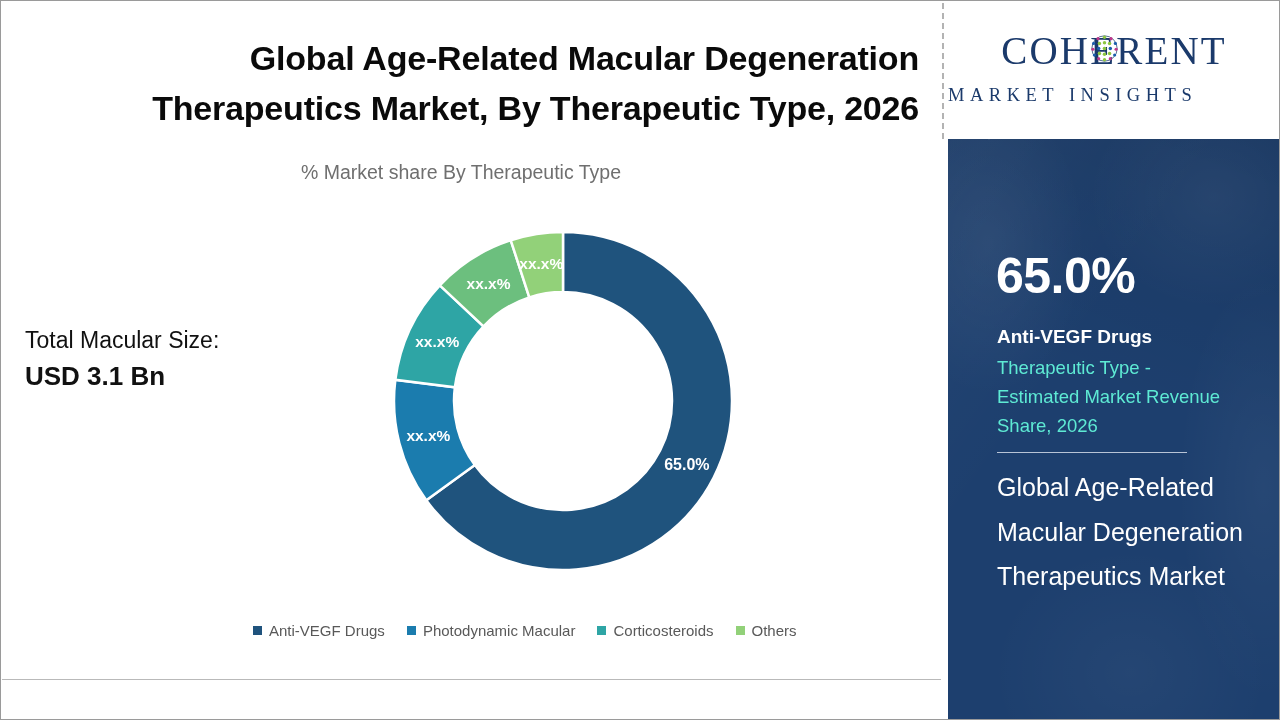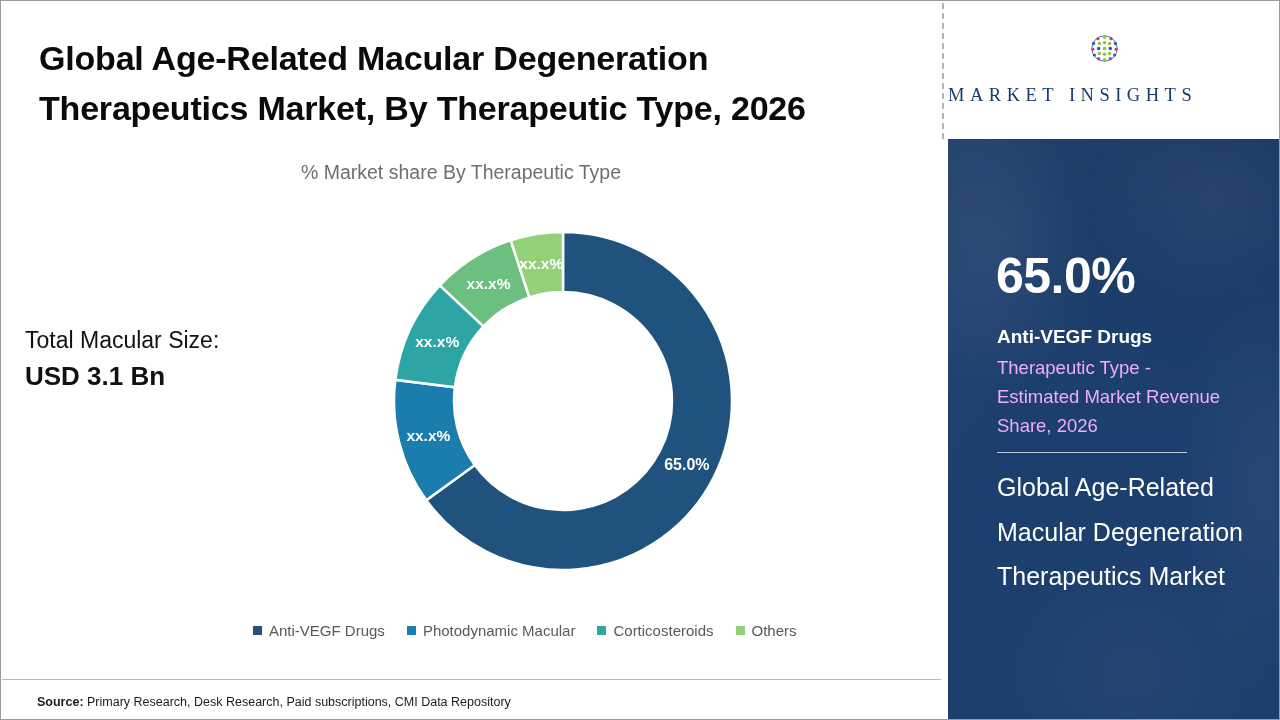--- a/index.html
+++ b/index.html
@@ -33,20 +33,21 @@
     position: absolute;
     left: 38px;
     top: 32px;
     width: 880px;
     font-size: 34px;
     font-weight: 700;
     line-height: 1.48;
     color: #0a0a0a;
     letter-spacing: -0.2px;
     font-family: "Liberation Sans", sans-serif;
+    text-align: right;
   }
 
   .chart-subtitle {
     position: absolute;
     left: 0;
     top: 160px;
     width: 920px;
     text-align: center;
     font-size: 19.5px;
     color: #6f6f6f;
@@ -241,21 +242,21 @@
     color: #ffffff;
     line-height: 1.25;
   }
   .kpi-desc {
     position: absolute;
     left: 49px;
     top: 214px;
     width: 230px;
     font-size: 18.5px;
     font-weight: 400;
-    color: #f0abfc;
+    color: #5eead4;
     line-height: 1.58;
   }
   .kpi-rule {
     position: absolute;
     left: 49px;
     top: 313px;
     width: 190px;
     height: 1px;
     background: #b8c4d6;
   }
@@ -314,29 +315,26 @@
           <span class="legend-swatch" style="background: rgb(46, 165, 165);"></span>
           <span class="legend-text">Corticosteroids</span>
         </div>
         <div class="legend-item">
           <span class="legend-swatch" style="background: rgb(146, 209, 121);"></span>
           <span class="legend-text">Others</span>
         </div>
       </div>
 
     <div class="source-rule"></div>
-    <div class="source-line">
-      <b>Source:</b>
-      <span>Primary Research, Desk Research, Paid subscriptions, CMI Data Repository</span>
-    </div>
   </div>
 
   <div class="v-dashed"></div>
 
   <div class="logo-box">
+    <div class="logo-main">COHERENT</div>
     <svg class="globe-o" viewBox="0 0 40 40">
       <g>
         <circle cx="20" cy="20" r="17.5" fill="none" stroke="#1b3a6b" stroke-width="1"></circle>
         <circle cx="20" cy="4.5" r="2.3" fill="#8cc63f"></circle>
         <circle cx="20" cy="35.5" r="2.3" fill="#8cc63f"></circle>
         <circle cx="11" cy="6.5" r="2.2" fill="#c0368a"></circle>
         <circle cx="29" cy="6.5" r="2.2" fill="#c0368a"></circle>
         <circle cx="5" cy="13" r="2.2" fill="#1b5eab"></circle>
         <circle cx="35" cy="13" r="2.2" fill="#1b5eab"></circle>
         <circle cx="4" cy="21" r="2.2" fill="#c0368a"></circle>

